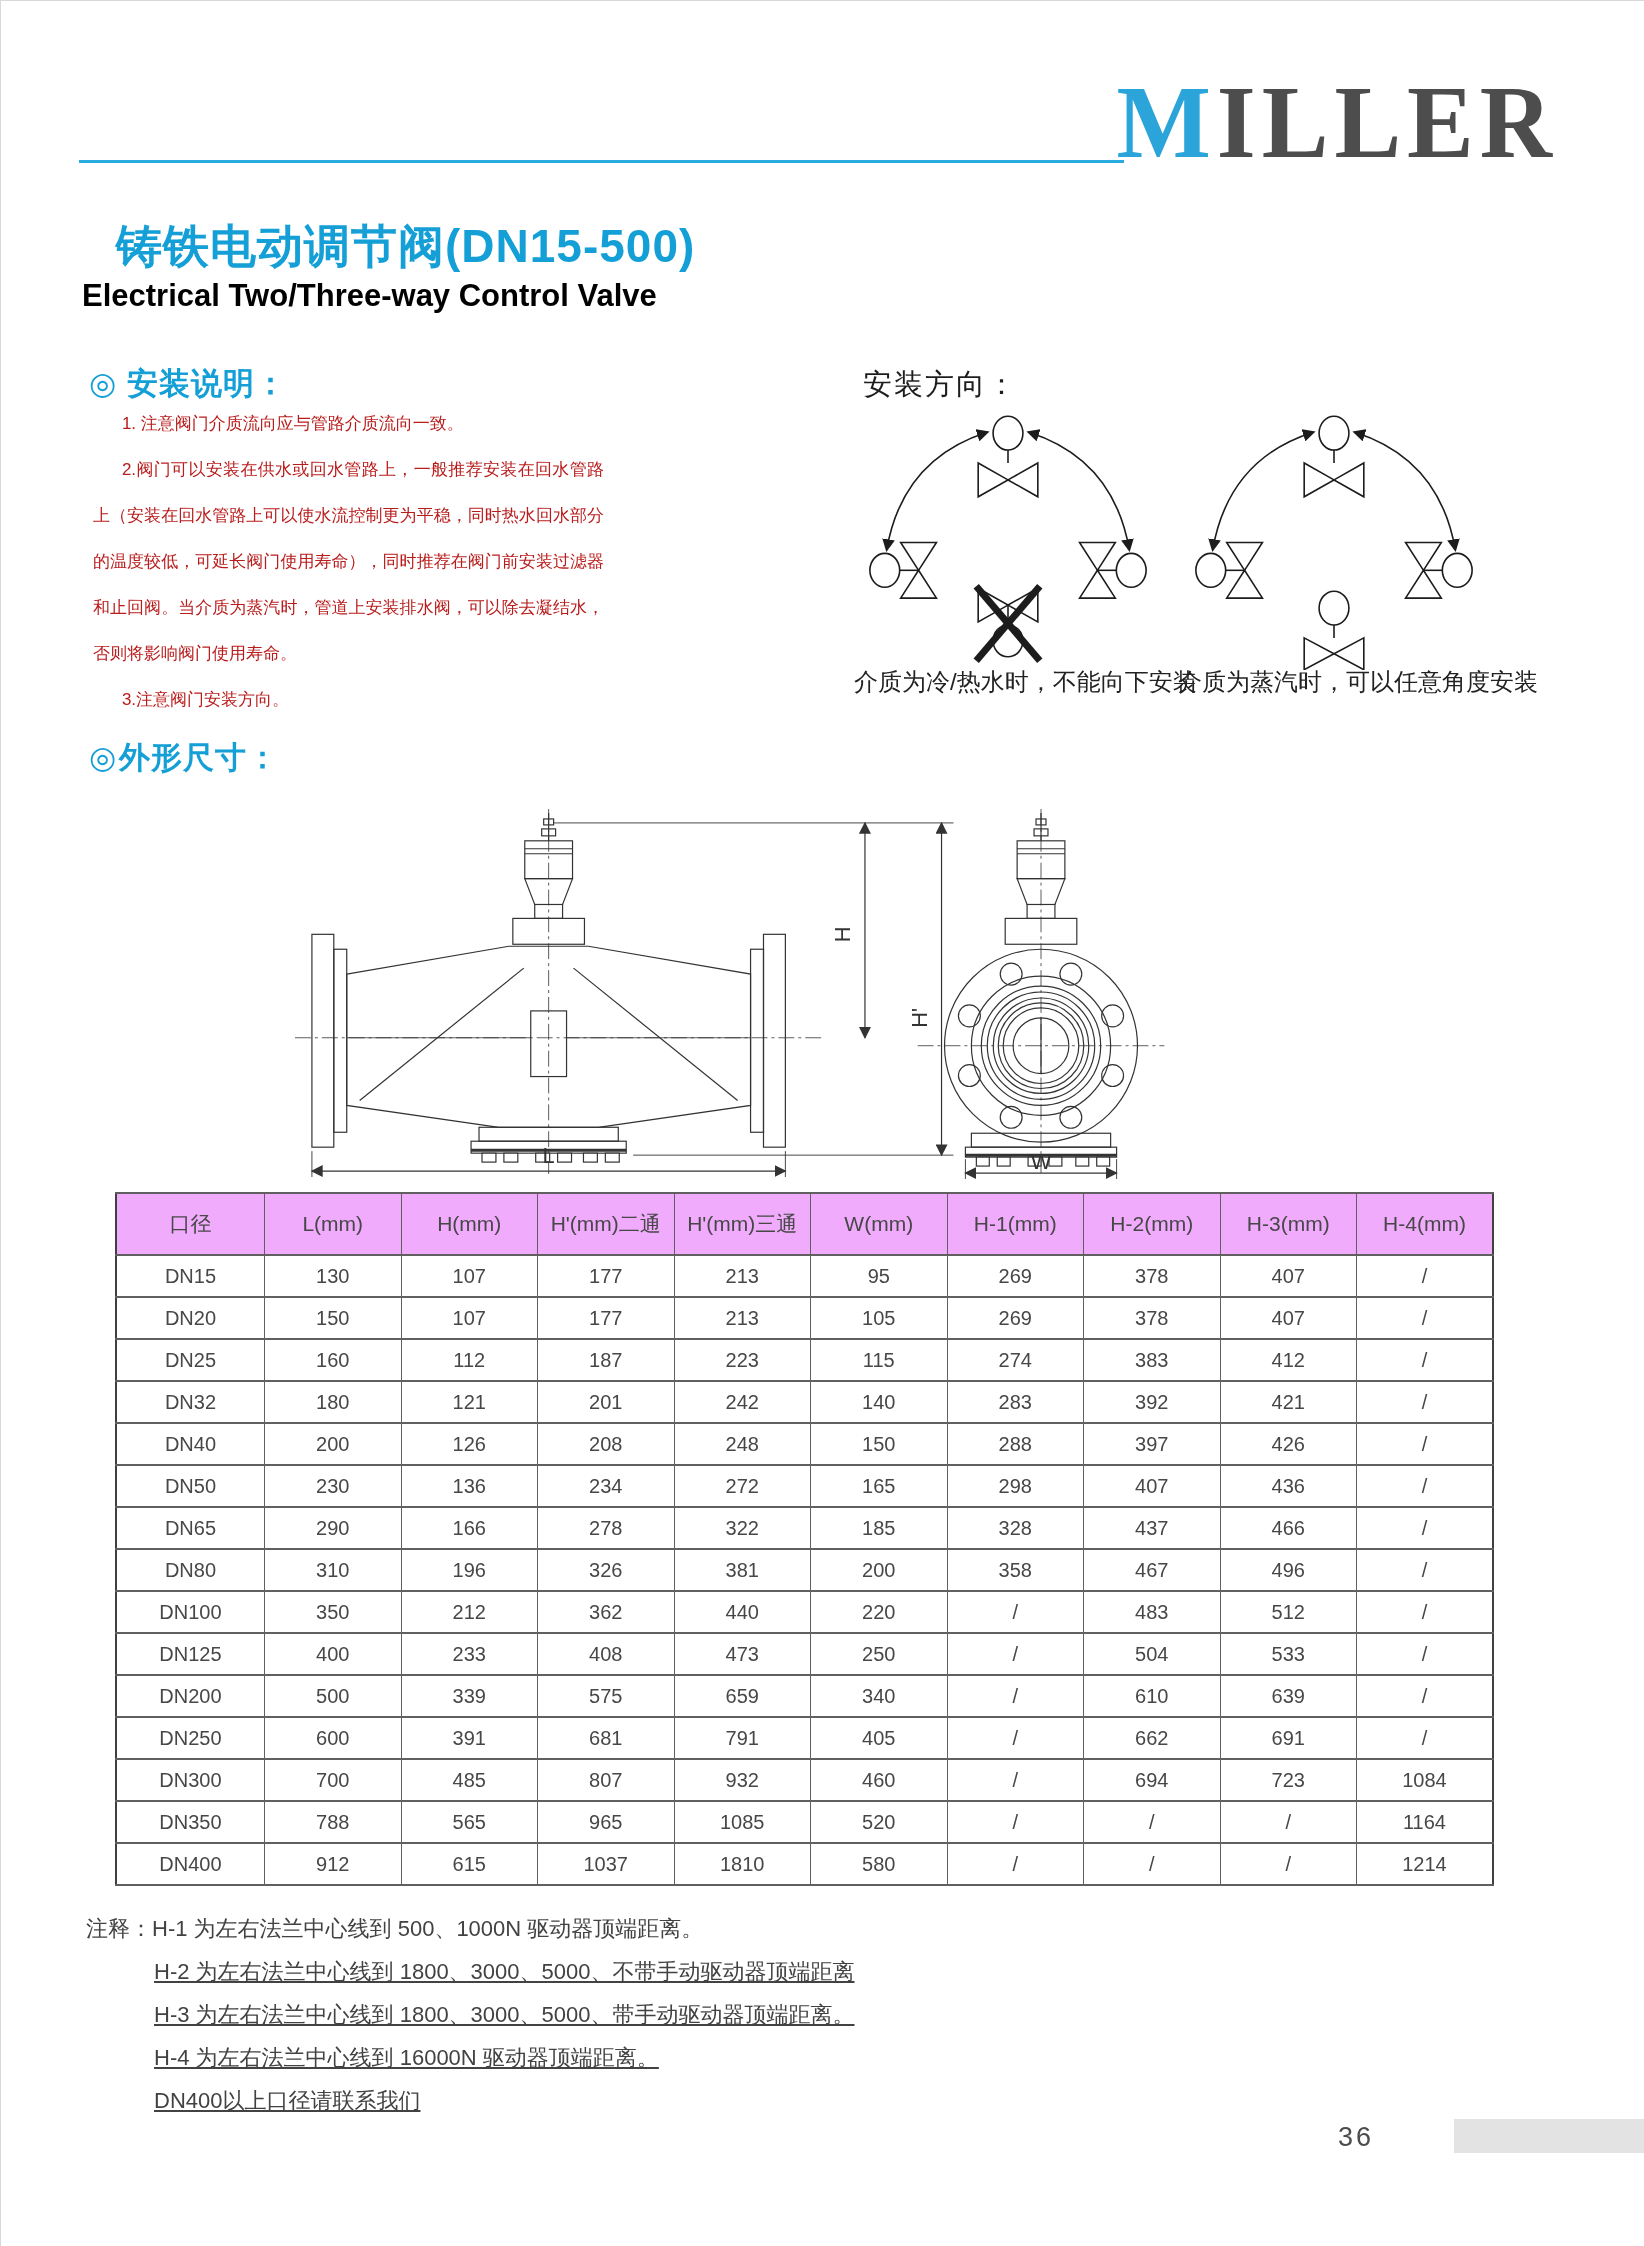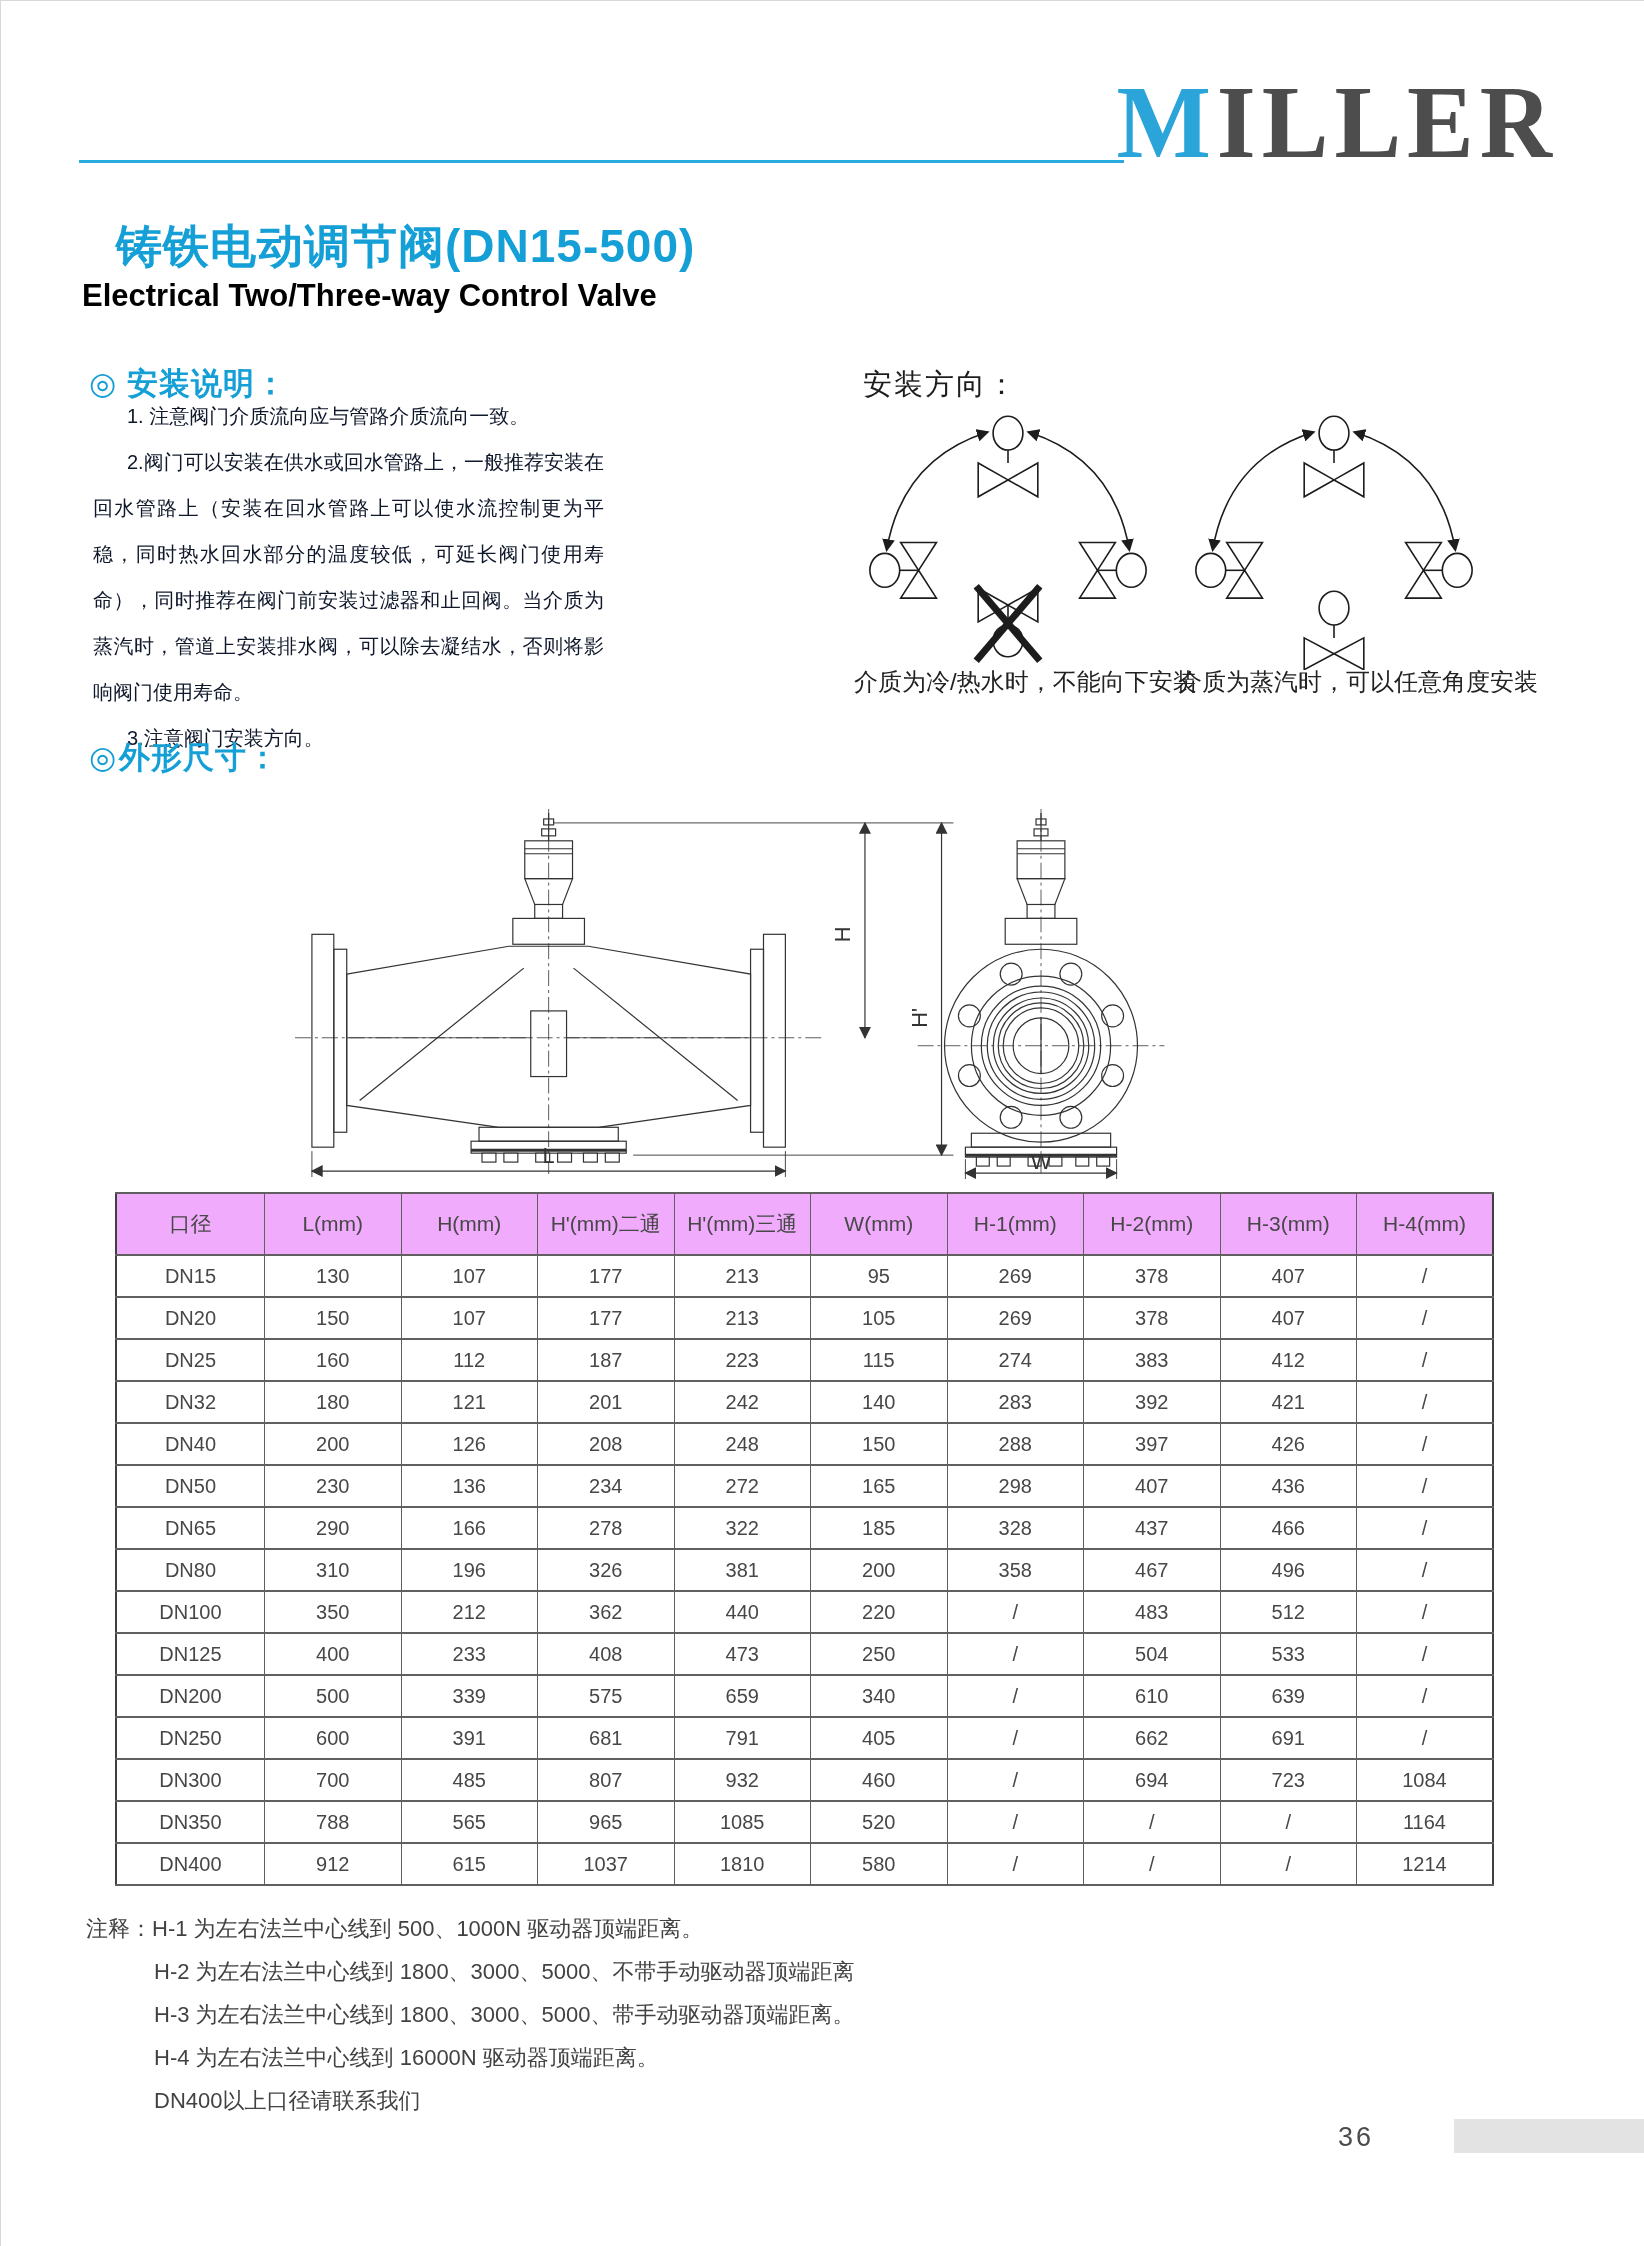--- a/index.html
+++ b/index.html
@@ -17,21 +17,21 @@
   .brand-rest{color:#4d4d4d;}
   .title-zh{position:absolute;left:80px;top:215px;font-size:46px;font-weight:bold;color:#149fd6;letter-spacing:1px;margin-left:35px;}
   .title-en{position:absolute;left:81px;top:277px;font-size:31px;font-weight:bold;color:#000000;}
   
   .sec-heading{position:absolute;font-size:31px;font-weight:bold;color:#149fd6;letter-spacing:1px;}
   .install-heading{left:88px;top:362px;}
   .dims-heading{left:88px;top:736px;}
   .bullet{font-weight:normal;margin-right:10px;}
   .dims-heading .bullet{margin-right:2px;}
   
-  .install-notes{position:absolute;left:92px;top:392px;width:511px;font-size:20px;color:#0f172a;}
+  .install-notes{position:absolute;left:92px;top:400px;width:511px;font-size:17px;color:#b91c1c;}
   .install-notes p{margin:0;text-indent:1.7em;text-align:justify;line-height:46px;}
   
   .dir-heading{position:absolute;left:862px;top:364px;font-size:29px;color:#1d1d1d;letter-spacing:2px;}
   .dir-svg{position:absolute;top:410px;}
   .dir-left{left:848px;}
   .dir-right{left:1174px;}
   .dir-caption{position:absolute;top:665px;font-size:24px;color:#222;}
   .cap-left{left:853px;}
   .cap-right{left:1177px;}
   
@@ -40,21 +40,21 @@
   .dims-table{position:absolute;left:114px;top:1191px;width:1379px;border-collapse:collapse;
     table-layout:fixed;font-size:20px;color:#474747;border:2px solid #404040;}
   .dims-table th,.dims-table td{border:1px solid #606060;border-top-width:2px;border-bottom-width:2px;
     text-align:center;padding:0;font-weight:normal;}
   .dims-table th{background:#f0abfc;height:60px;font-size:21px;}
   .dims-table td{height:40px;background:#ffffff;}
   .dims-table .col-size{width:147px;}
   
   .notes{position:absolute;left:85px;top:1906px;font-size:22px;color:#424242;}
   .note-line{line-height:43px;}
-  .note-line.indent{padding-left:68px;}
+  .note-line.indent{padding-left:68px;text-decoration:underline;}
   
   .page-number{position:absolute;left:1337px;top:2121px;font-size:27px;color:#4c4c4c;letter-spacing:3px;}
   .footer-bar{position:absolute;left:1453px;top:2118px;width:192px;height:34px;background:#e3e3e3;}
   svg{display:block;}
 </style>
 </head>
 <body>
 
 <div class="page">
 

